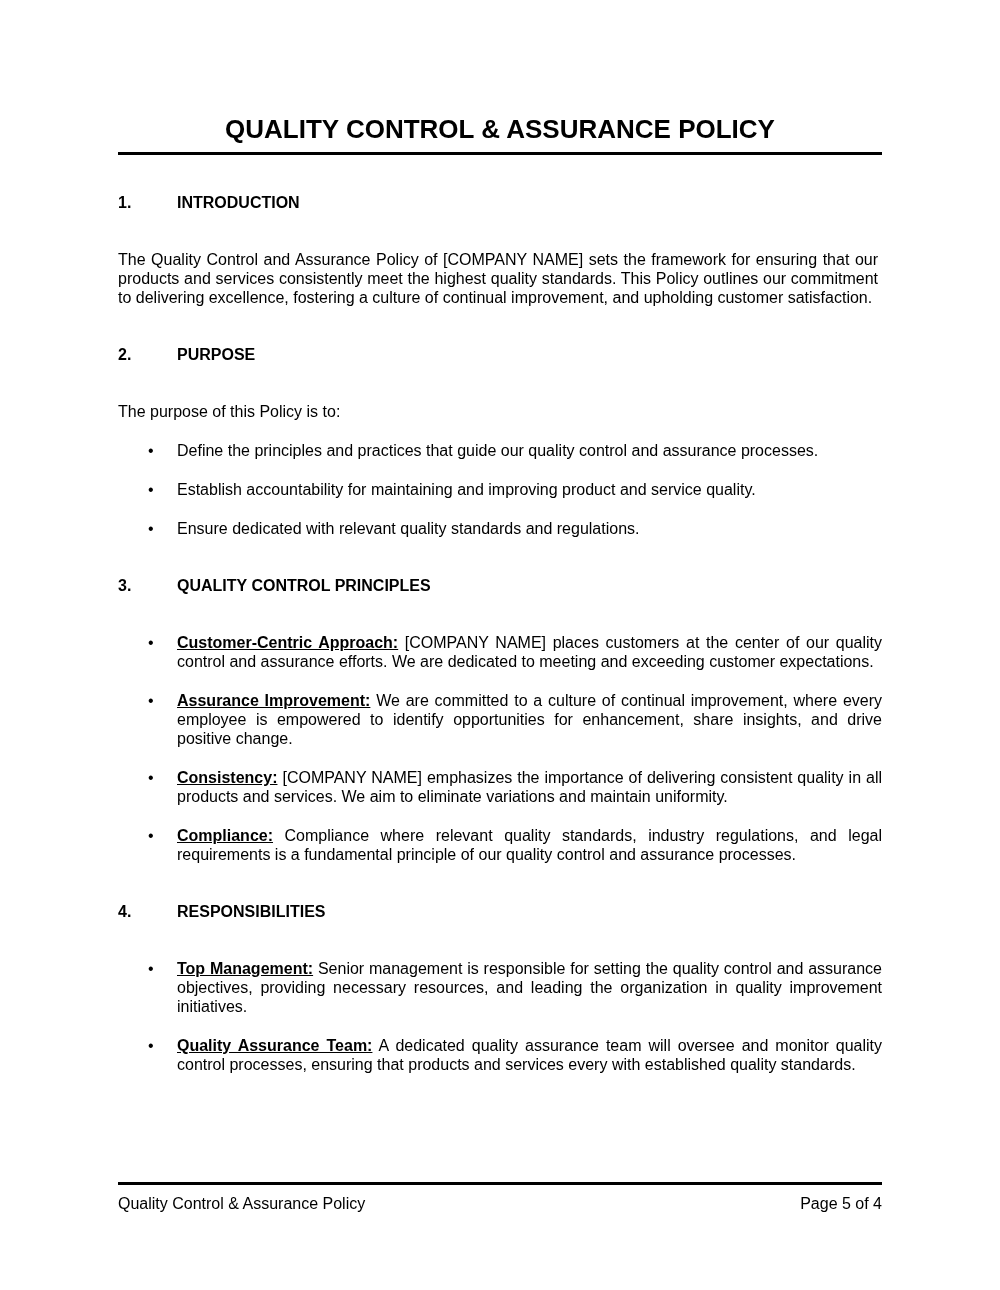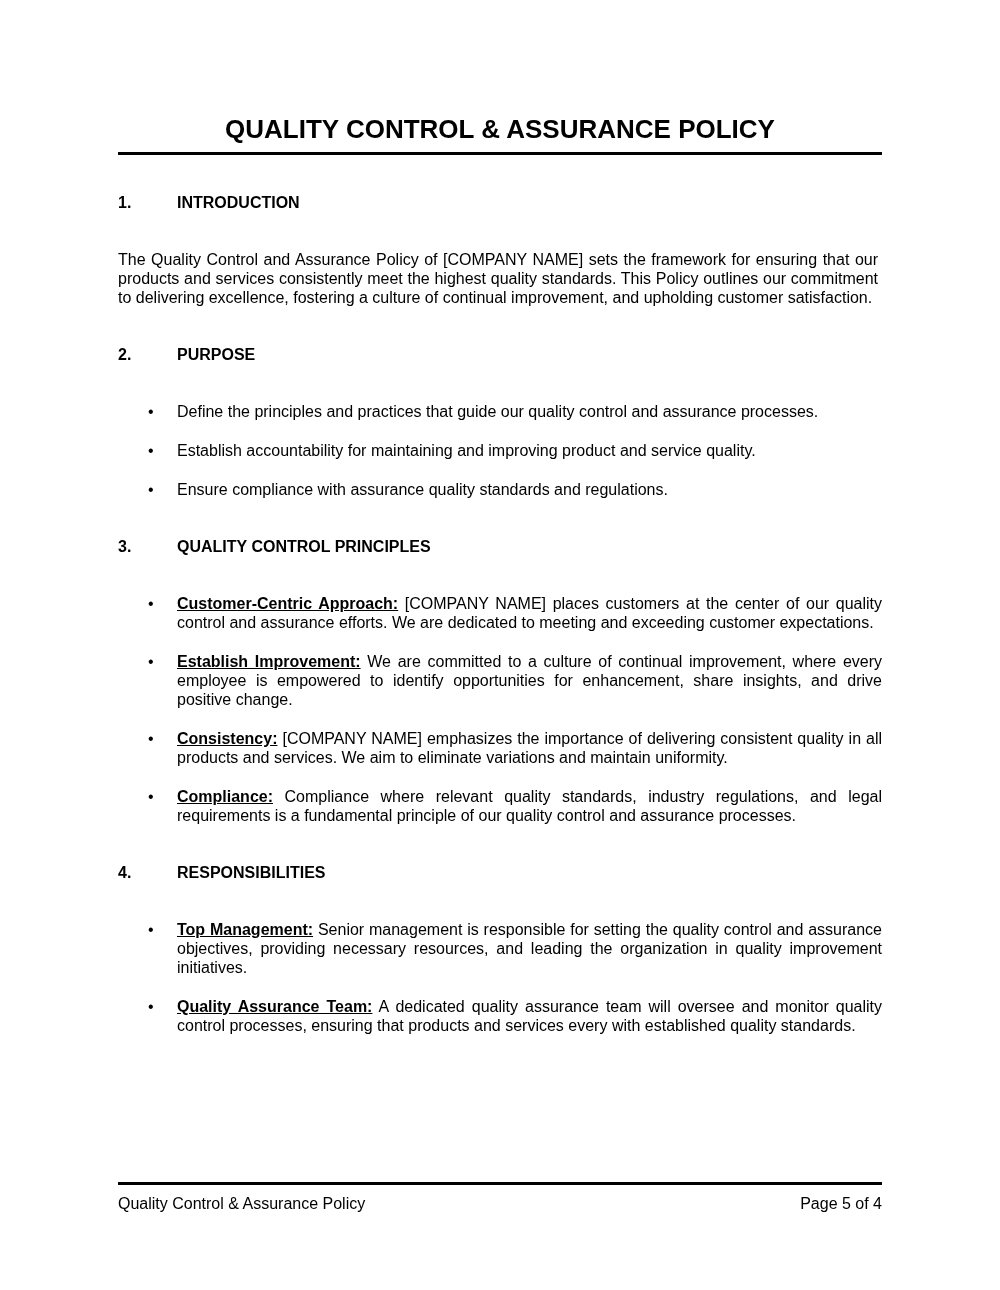--- a/index.html
+++ b/index.html
@@ -82,46 +82,47 @@
   <div class="sec-heading">
     <span class="sec-num">1.</span>
     <span>INTRODUCTION</span>
   </div>
   <p class="para">The Quality Control and Assurance Policy of [COMPANY NAME] sets the framework for ensuring that our products and services consistently meet the highest quality standards. This Policy outlines our commitment to delivering excellence, fostering a culture of continual improvement, and upholding customer satisfaction.</p>
 
   <div class="sec-heading">
     <span class="sec-num">2.</span>
     <span>PURPOSE</span>
   </div>
+  <p class="para">The purpose of this Policy is to:</p>
 
   <div class="bullet-item">
     <span class="bullet-dot">•</span>
     <span class="bullet-text">Define the principles and practices that guide our quality control and assurance processes.</span>
   </div>
   <div class="bullet-item">
     <span class="bullet-dot">•</span>
     <span class="bullet-text">Establish accountability for maintaining and improving product and service quality.</span>
   </div>
   <div class="bullet-item">
     <span class="bullet-dot">•</span>
-    <span class="bullet-text">Ensure compliance with assurance quality standards and regulations.</span>
+    <span class="bullet-text">Ensure dedicated with relevant quality standards and regulations.</span>
   </div>
 
   <div class="sec-heading">
     <span class="sec-num">3.</span>
     <span>QUALITY CONTROL PRINCIPLES</span>
   </div>
 
   <div class="bullet-item">
     <span class="bullet-dot">•</span>
     <span class="bullet-text"><span class="lead">Customer-Centric Approach:</span><span> [COMPANY NAME] places customers at the center of our quality control and assurance efforts. We are dedicated to meeting and exceeding customer expectations.</span></span>
   </div>
   <div class="bullet-item">
     <span class="bullet-dot">•</span>
-    <span class="bullet-text"><span class="lead">Establish Improvement:</span><span> We are committed to a culture of continual improvement, where every employee is empowered to identify opportunities for enhancement, share insights, and drive positive change.</span></span>
+    <span class="bullet-text"><span class="lead">Assurance Improvement:</span><span> We are committed to a culture of continual improvement, where every employee is empowered to identify opportunities for enhancement, share insights, and drive positive change.</span></span>
   </div>
   <div class="bullet-item">
     <span class="bullet-dot">•</span>
     <span class="bullet-text"><span class="lead">Consistency:</span><span> [COMPANY NAME] emphasizes the importance of delivering consistent quality in all products and services. We aim to eliminate variations and maintain uniformity.</span></span>
   </div>
   <div class="bullet-item">
     <span class="bullet-dot">•</span>
     <span class="bullet-text"><span class="lead">Compliance:</span><span> Compliance where relevant quality standards, industry regulations, and legal requirements is a fundamental principle of our quality control and assurance processes.</span></span>
   </div>
 

